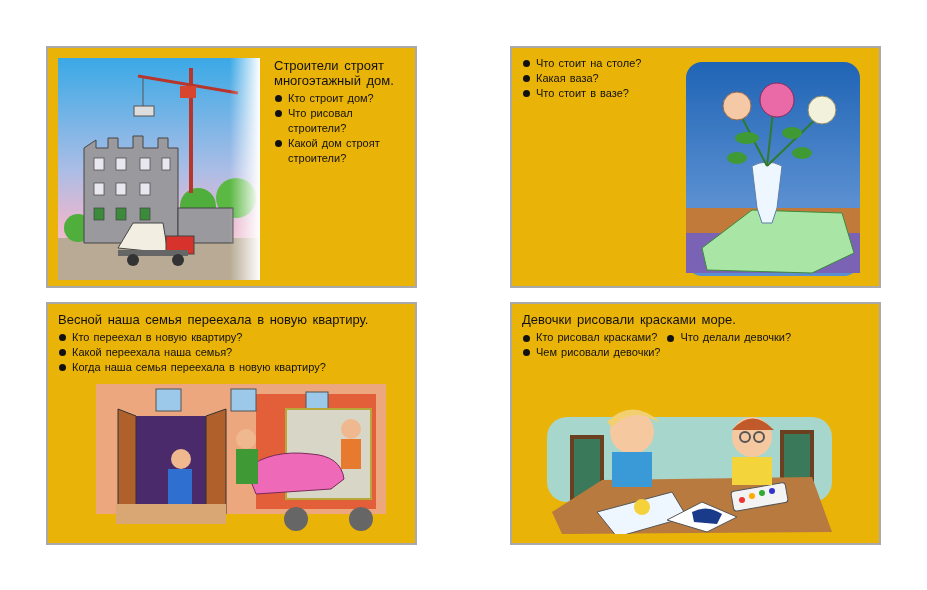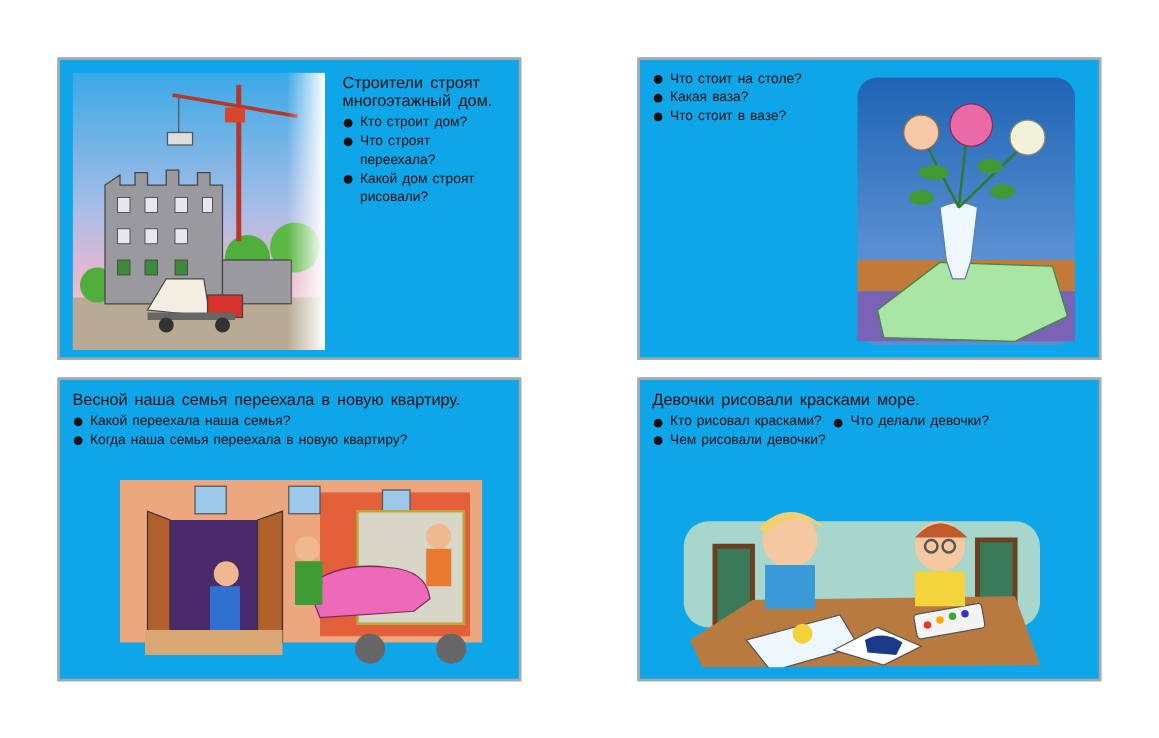--- a/index.html
+++ b/index.html
@@ -1,18 +1,18 @@
 <!DOCTYPE html>
 <html><head>
 <meta charset="utf-8">
 <style>
   html, body { margin:0; padding:0; background:#ffffff; }
   body { width:927px; height:590px; position:relative; overflow:hidden;
          font-family:"Liberation Sans", "DejaVu Sans", sans-serif; color:#111; }
-  .card { position:absolute; box-sizing:border-box; border:2px solid #a9a9a9; background:#0ea5e9; }
+  .card { position:absolute; box-sizing:border-box; border:2px solid #a9a9a9; background:#eab308; }
   .c1 { left:46px; top:46px; width:371px; height:242px; }
   .c2 { left:510px; top:46px; width:371px; height:242px; }
   .c3 { left:46px; top:302px; width:371px; height:243px;padding-left:33px; }
   .c4 { left:510px; top:302px; width:371px; height:243px; }
   .txt { position:absolute; font-size:13px; line-height:15px; }
   .title { font-size:13px; line-height:15px; margin:0 0 3px 0; word-spacing:2px; }
   ul { list-style:none; margin:0; padding:0; font-size:11px; line-height:15px; }
   li { position:relative; padding-left:14px; word-spacing:1px; }
   li::before { content:""; position:absolute; left:1px; top:4px; width:7px; height:7px; border-radius:50%; background:#111; }
   .inline li { display:inline; }
@@ -72,22 +72,22 @@
       <rect width="202" height="222" fill="url(#fade1)"></rect>
     </svg>
   </div>
   <div class="txt" style="left:226px;top:10px;width:140px;">
     <div class="title">
       <div>Строители строят</div>
       <div>многоэтажный дом.</div>
     </div>
     <ul>
       <li>Кто строит дом?</li>
-      <li style="width:90px;">Что строят переехала?</li>
-      <li style="width:120px;">Какой дом строят рисовали?</li>
+      <li style="width:90px;">Что рисовал строители?</li>
+      <li style="width:120px;">Какой дом строят строители?</li>
     </ul>
   </div>
 </div>
 
 <div class="card c2">
   <div class="txt" style="left:10px;top:8px;width:160px;">
     <ul>
       <li>Что стоит на столе?</li>
       <li>Какая ваза?</li>
       <li>Что стоит в вазе?</li>
@@ -117,20 +117,21 @@
       <circle cx="95" cy="42" r="17" fill="#ea6aa8" stroke="#8a2a5a"></circle>
       <circle cx="140" cy="52" r="14" fill="#f2f2dc" stroke="#8a8a6a"></circle>
     </svg>
   </div>
 </div>
 
 <div class="card c3">
   <div class="txt" style="left:10px;top:8px;width:350px;">
     <div class="title">Весной наша семья переехала в новую квартиру.</div>
     <ul>
+      <li>Кто переехал в новую квартиру?</li>
       <li>Какой переехала наша семья?</li>
       <li>Когда наша семья переехала в новую квартиру?</li>
     </ul>
   </div>
   <div class="pic" style="left:48px;top:80px;width:290px;height:150px;">
     <svg width="290" height="150" viewBox="0 0 290 150">
       <rect width="290" height="130" fill="#eca77e"></rect>
       <rect x="160" y="10" width="120" height="115" fill="#e25f3a"></rect>
       <rect x="60" y="5" width="25" height="22" fill="#9cc9ea" stroke="#555"></rect>
         <rect x="135" y="5" width="25" height="22" fill="#9cc9ea" stroke="#555"></rect>

